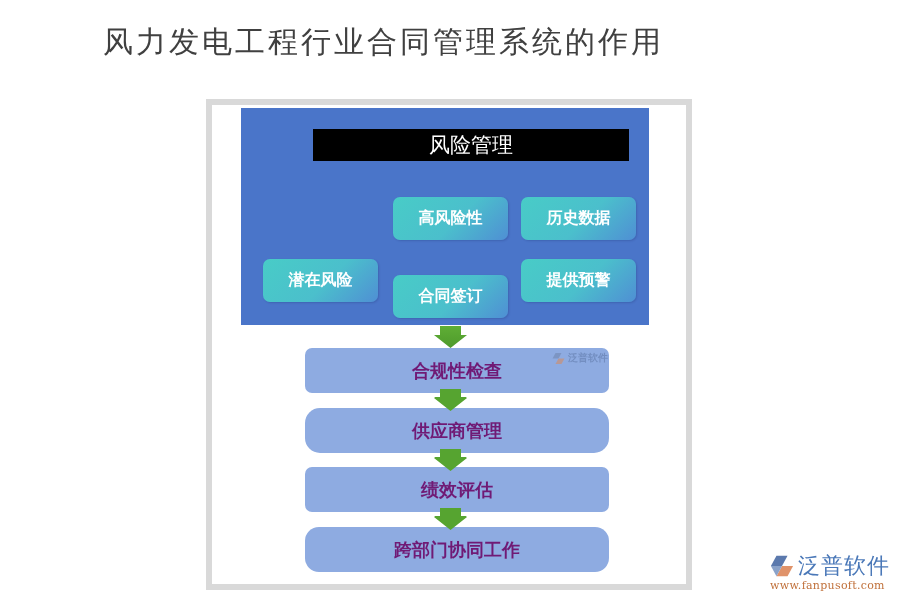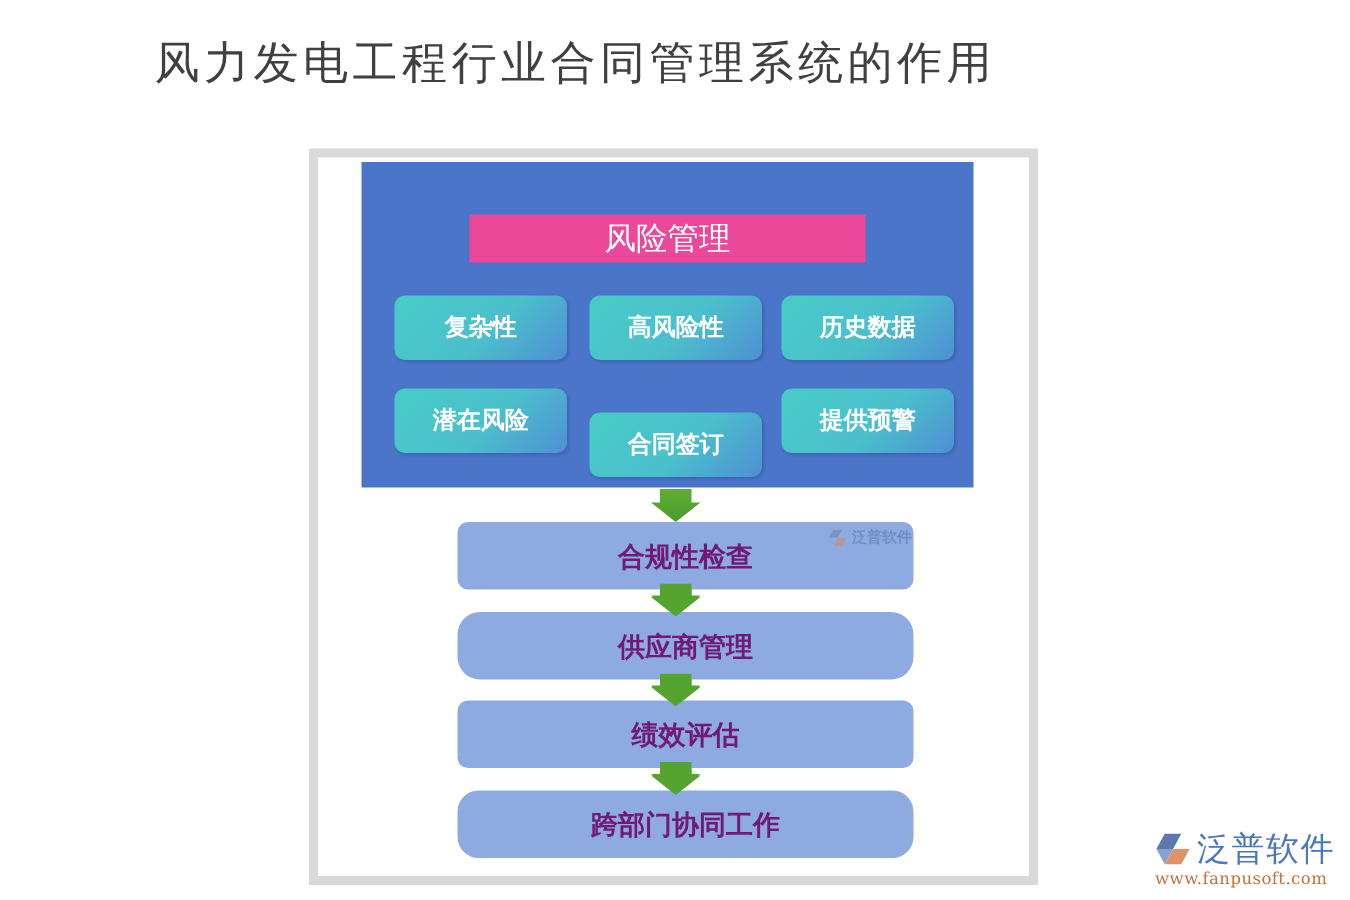--- a/index.html
+++ b/index.html
@@ -18,23 +18,23 @@
     position: absolute; left: 206px; top: 99px;
     width: 474px; height: 479px;
     border: 6px solid #d9d9d9; background: #ffffff;
   }
   .risk-panel {
     position: absolute; left: 241px; top: 108px;
     width: 408px; height: 217px;
     background: #4a75c9;
   }
   .risk-header {
-    position: absolute; left: 72px; top: 35px;
-    width: 264px; height: 32px;
-    background: #ec4899;
+    position: absolute; left: 72px; top: 21px;
+    width: 316px; height: 32px;
+    background: #000000;
     color: #ffffff; font-size: 21px;
     display: flex; align-items: center; justify-content: center;
   }
   .tile {
     position: absolute; width: 115px; height: 43px;
     border-radius: 7px;
     background: linear-gradient(135deg, #48ccc7 0%, #4bbfcc 55%, #4f8fd4 100%);
     color: #ffffff; font-size: 16px; font-weight: bold;
     display: flex; align-items: center; justify-content: center;
     box-shadow: 1px 1px 2px rgba(30,50,110,0.25);
@@ -62,21 +62,20 @@
 </style>
 </head>
 <body>
 
 <div class="title">风力发电工程行业合同管理系统的作用</div>
 
 <div class="frame"></div>
 
 <div class="risk-panel">
   <div class="risk-header">风险管理</div>
-  <div class="tile" style="left:22px; top:89px;">复杂性</div>
   <div class="tile" style="left:152px; top:89px;">高风险性</div>
   <div class="tile" style="left:280px; top:89px;">历史数据</div>
   <div class="tile" style="left:22px; top:151px;">潜在风险</div>
   <div class="tile" style="left:152px; top:167px;">合同签订</div>
   <div class="tile" style="left:280px; top:151px;">提供预警</div>
 </div>
 
 <svg class="arrow" style="top:326px;" viewBox="0 0 33 22">
   <defs>
       <linearGradient id="ag" x1="0" y1="0" x2="0" y2="1">

